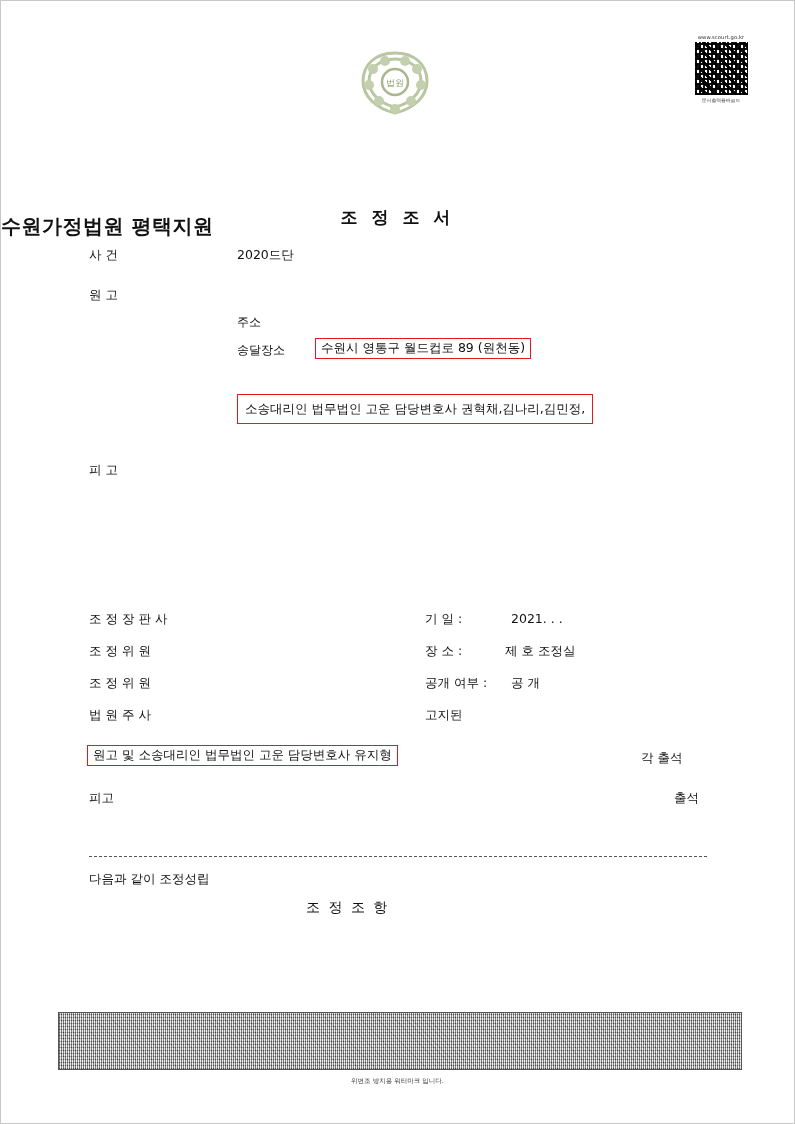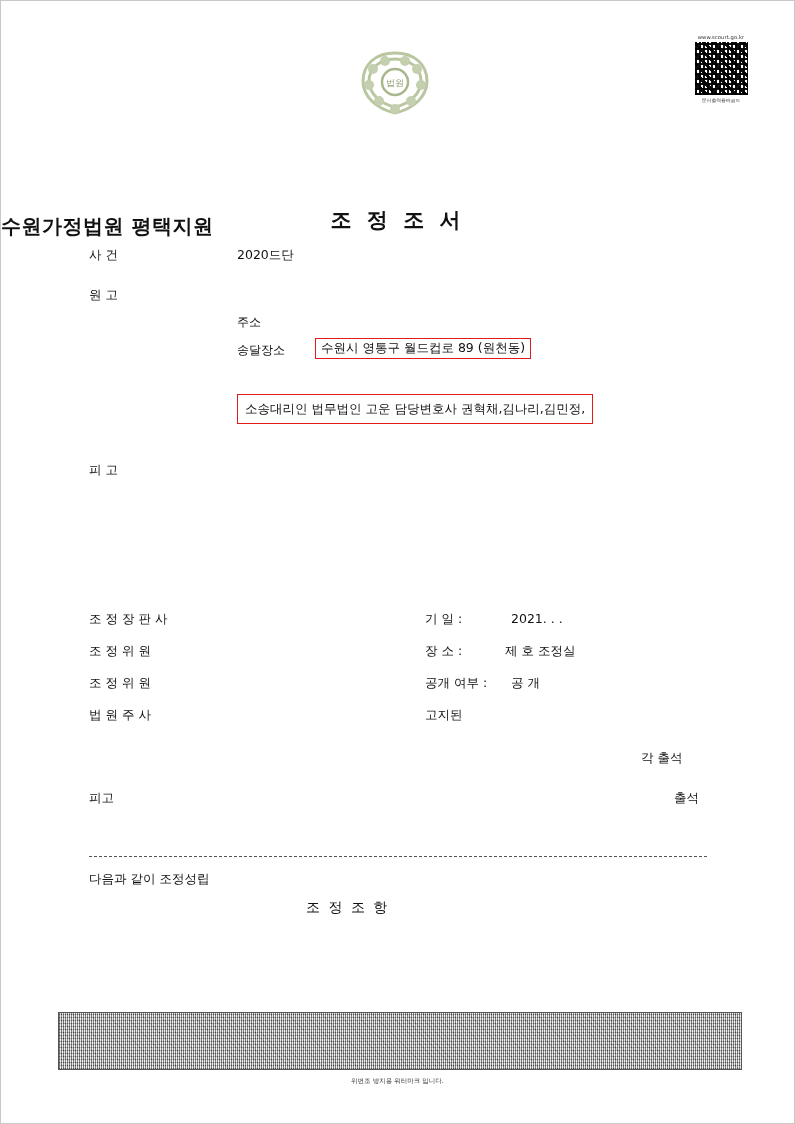--- a/index.html
+++ b/index.html
@@ -72,21 +72,21 @@
     color: #111;
     letter-spacing: 0.5px;
     margin-top: 32px;
   }
   .doc-subtitle {
     position: absolute;
     left: 0;
     top: 205px;
     width: 100%;
     text-align: center;
-    font-size: 21px;
+    font-size: 17px;
     font-weight: bold;
     color: #111;
     letter-spacing: 4px;
   }
   
   .row {
     position: absolute;
     font-size: 12.5px;
     color: #111;
     white-space: nowrap;
@@ -203,20 +203,23 @@
   <div class="row" style="left:424px; top:642px;">장     소 :</div>
   <div class="row" style="left:504px; top:642px;">제    호 조정실</div>
 
   <div class="row" style="left:88px; top:674px;">조 정 위 원</div>
   <div class="row" style="left:424px; top:674px;">공개 여부 :</div>
   <div class="row" style="left:510px; top:674px;">공     개</div>
 
   <div class="row" style="left:88px; top:706px;">법 원 주 사</div>
   <div class="row" style="left:424px; top:706px;">고지된</div>
 
+  <div class="row" style="left:86px; top:744px;">
+    <span class="boxed">원고 및 소송대리인 법무법인 고운 담당변호사 유지형</span>
+  </div>
   <div class="row" style="left:640px; top:749px;">각 출석</div>
 
   <div class="row" style="left:88px; top:789px;">피고</div>
   <div class="row" style="left:654px; top:789px;margin-left:19px;">출석</div>
 
   <div class="divider"></div>
 
   <div class="row" style="left:88px; top:870px;">다음과 같이 조정성립</div>
   <div class="row" style="left:305px; top:898px; font-size:14px; letter-spacing:2px;">조 정 조 항</div>
 

